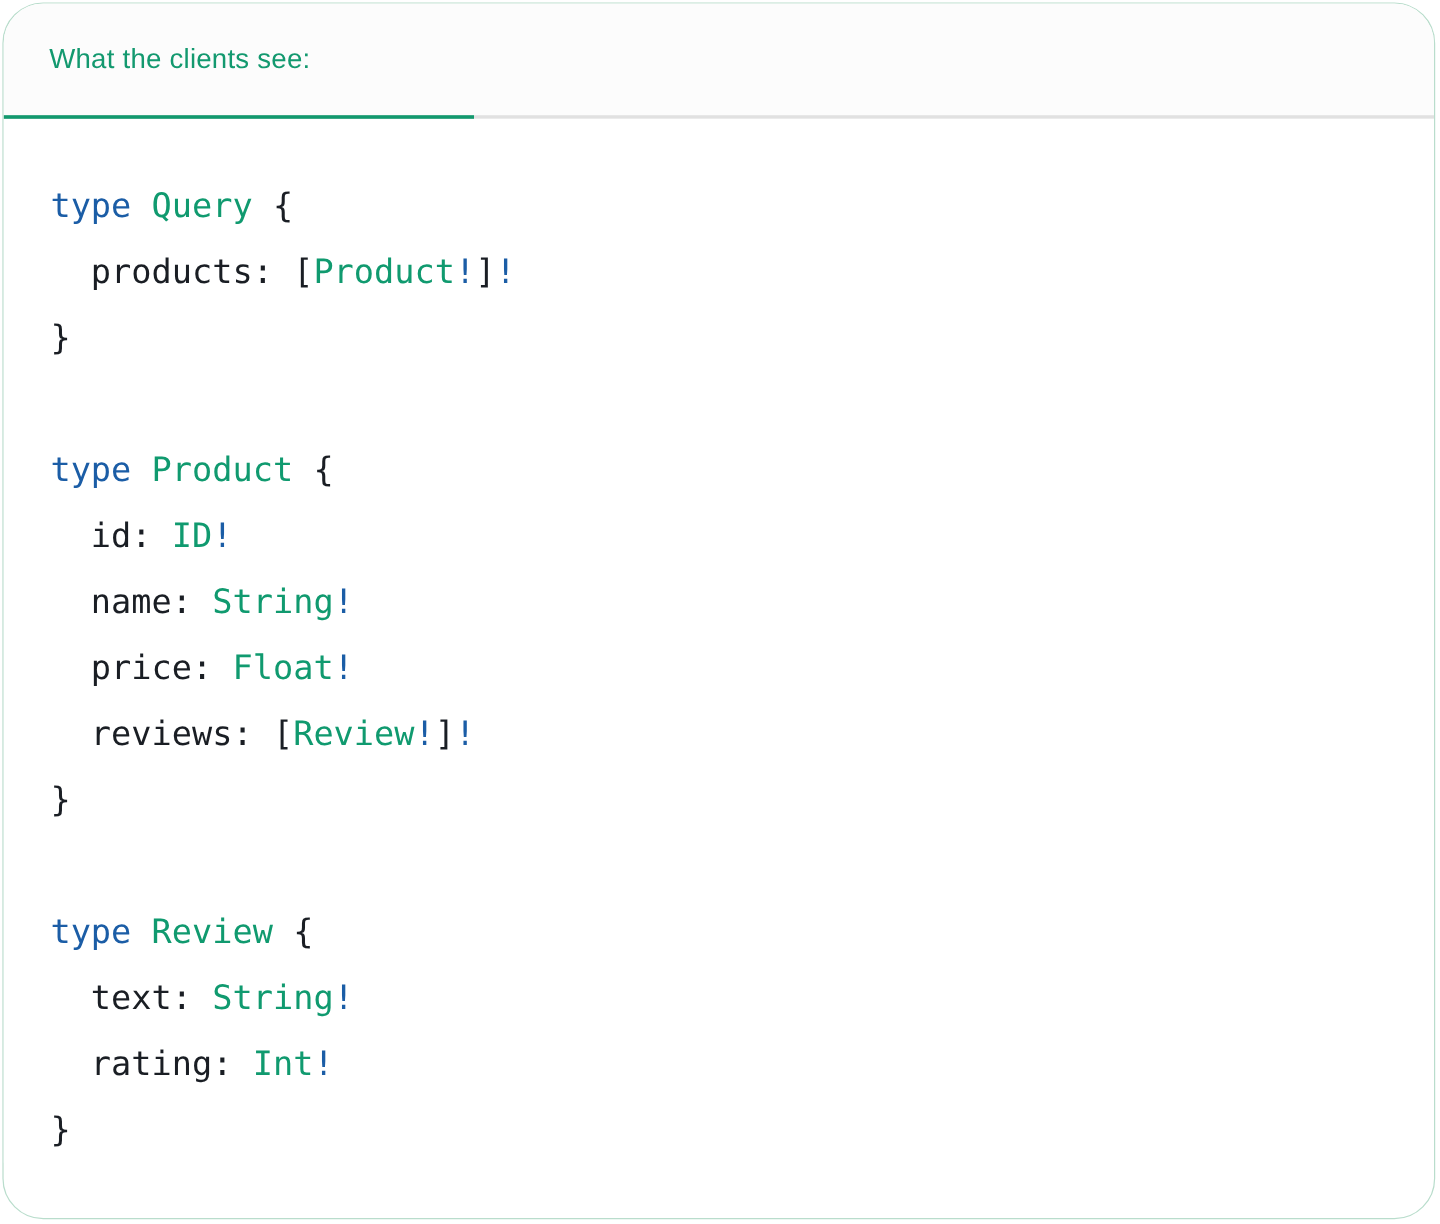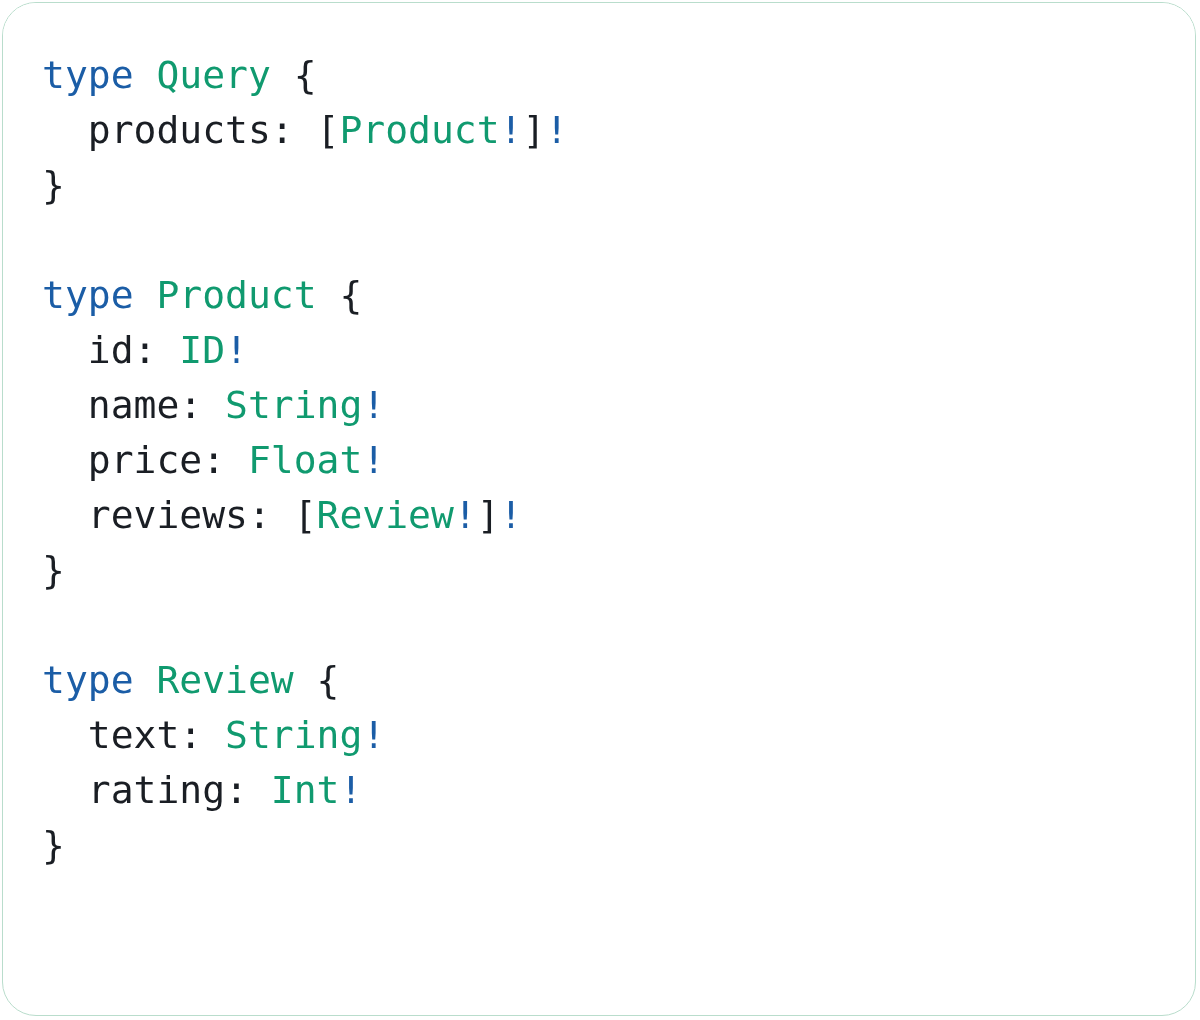--- a/index.html
+++ b/index.html
@@ -50,29 +50,34 @@
     font-family:"Liberation Sans","DejaVu Sans",sans-serif;
     font-size:23px;
     font-weight:500;
     letter-spacing:0.2px;
     color:var(--title);
   }
   .code{
     padding:45px 30px 0 39px;
     background:var(--code-bg);
     font-family:"DejaVu Sans Mono","Liberation Mono",monospace;
-    font-size:38px;
+    font-size:28px;
     line-height:55px;
     font-weight:500;
     white-space:pre;
     color:var(--plain);
   }
   .code-line{height:55px;}
   .tok-keyword{color:var(--keyword);}
   .tok-type{color:var(--type);}
   .tok-plain{color:var(--plain);}
 </style>
 </head>
 <body>
 
 <div class="card">
+  <div class="tabbar">
+    <div class="tab">
+      <span class="tab-label">What the clients see:</span>
+    </div>
+  </div>
   <div class="code"><div class="code-line"><span class="tok-keyword">type</span><span class="tok-plain"> </span><span class="tok-type">Query</span><span class="tok-plain"> {</span></div><div class="code-line"><span class="tok-plain">  products: [</span><span class="tok-type">Product</span><span class="tok-keyword">!</span><span class="tok-plain">]</span><span class="tok-keyword">!</span></div><div class="code-line"><span class="tok-plain">}</span></div><div class="code-line"></div><div class="code-line"><span class="tok-keyword">type</span><span class="tok-plain"> </span><span class="tok-type">Product</span><span class="tok-plain"> {</span></div><div class="code-line"><span class="tok-plain">  id: </span><span class="tok-type">ID</span><span class="tok-keyword">!</span></div><div class="code-line"><span class="tok-plain">  name: </span><span class="tok-type">String</span><span class="tok-keyword">!</span></div><div class="code-line"><span class="tok-plain">  price: </span><span class="tok-type">Float</span><span class="tok-keyword">!</span></div><div class="code-line"><span class="tok-plain">  reviews: [</span><span class="tok-type">Review</span><span class="tok-keyword">!</span><span class="tok-plain">]</span><span class="tok-keyword">!</span></div><div class="code-line"><span class="tok-plain">}</span></div><div class="code-line"></div><div class="code-line"><span class="tok-keyword">type</span><span class="tok-plain"> </span><span class="tok-type">Review</span><span class="tok-plain"> {</span></div><div class="code-line"><span class="tok-plain">  text: </span><span class="tok-type">String</span><span class="tok-keyword">!</span></div><div class="code-line"><span class="tok-plain">  rating: </span><span class="tok-type">Int</span><span class="tok-keyword">!</span></div><div class="code-line"><span class="tok-plain">}</span></div></div>
 </div>
 
 </body></html>

